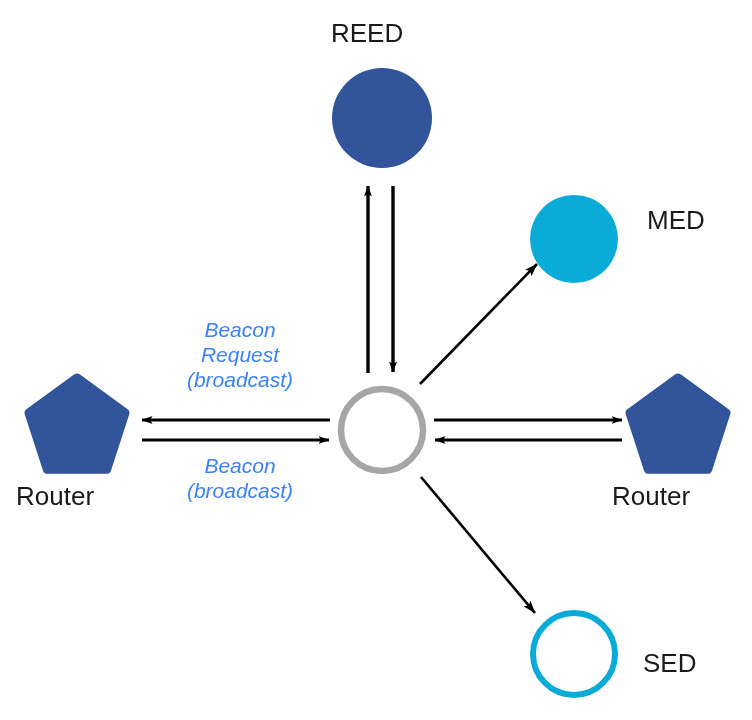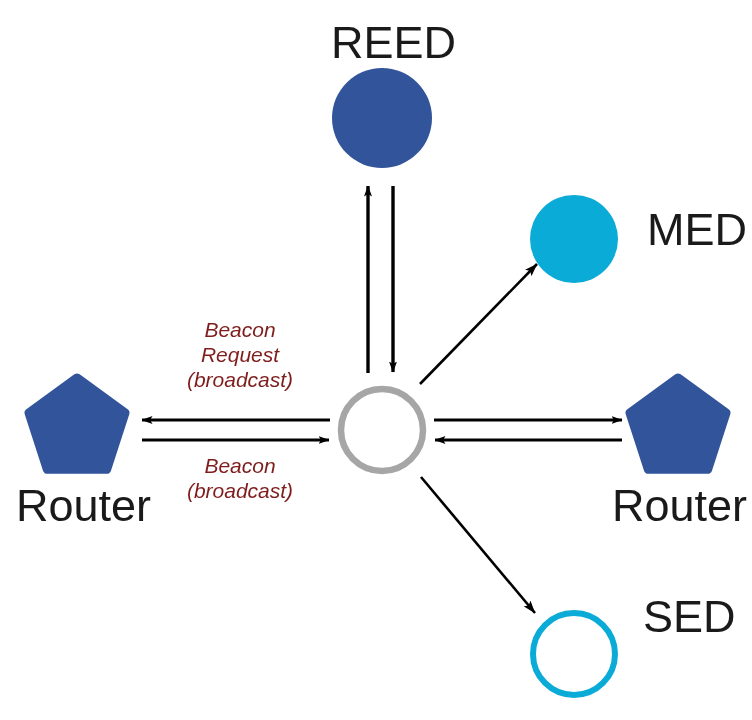--- a/index.html
+++ b/index.html
@@ -23,41 +23,41 @@
   #diagram-svg {
     position: absolute;
     top: 0;
     left: 0;
     width: 752px;
     height: 720px;
   }
   .node-label {
     position: absolute;
     font-family: "Liberation Sans", sans-serif;
-    font-size: 45px;
+    font-size: 26px;
     font-weight: 400;
     color: #1a1a1a;
     white-space: nowrap;
     line-height: 1;
     letter-spacing: 0px;
   }
   .edge-label {
     position: absolute;
     font-family: "Liberation Sans", sans-serif;
     font-size: 21px;
     font-style: italic;
     font-weight: 400;
-    color: #7f1d1d;
+    color: #3b82f6;
     text-align: center;
     line-height: 25px;
     white-space: pre-line;
   }
   #label-reed  { left: 331px; top: 20px; }
   #label-med   { left: 647px; top: 207px; }
-  #label-sed   { left: 643px; top: 594px; }
+  #label-sed   { left: 643px; top: 650px; }
   #label-router-left  { left: 16px;  top: 483px; }
   #label-router-right { left: 612px; top: 483px; }
 
   #label-beacon-request { left: 160px; top: 317px; width: 160px; }
   #label-beacon         { left: 160px; top: 453px; width: 160px; }
 </style>
 </head>
 <body>
 
 <div id="diagram-root">

